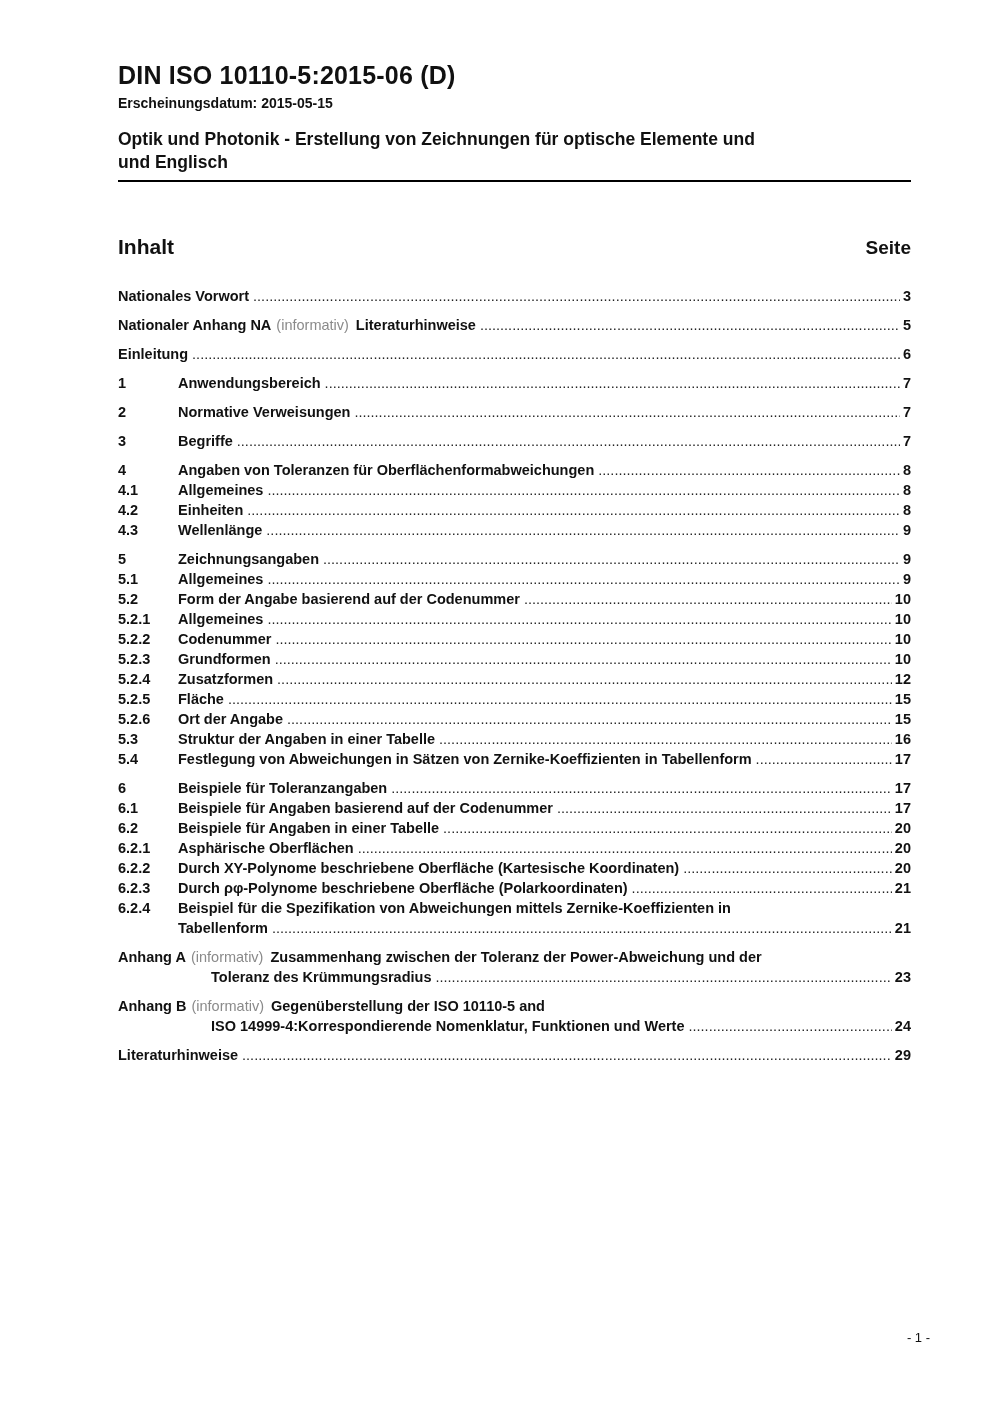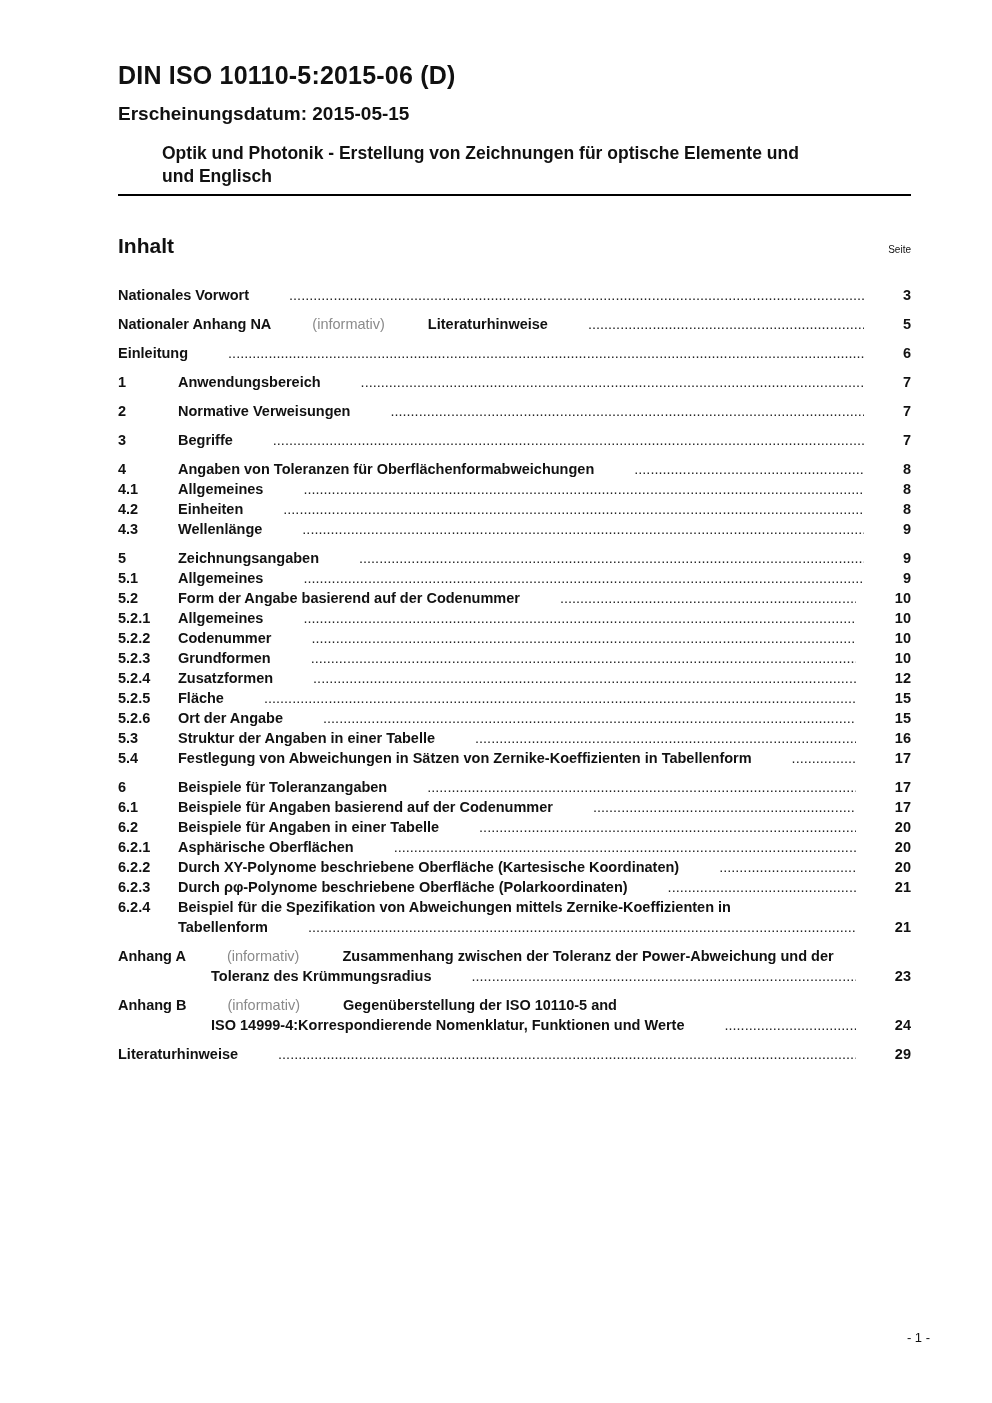--- a/index.html
+++ b/index.html
@@ -11,50 +11,50 @@
   }
   .sheet { position: absolute; inset: 0; background: #ffffff; }
   .content { position: absolute; left: 118px; top: 0; width: 793px; }
 
   .doc-title {
     margin-top: 60px;
     font-size: 25px; font-weight: bold; line-height: 30px;
     letter-spacing: 0.2px;
   }
   .doc-date {
-    margin-top: 13px;
-    font-size: 19px; font-weight: bold;
+    margin-top: 5px;
+    font-size: 14px; font-weight: bold;
   }
   .doc-subtitle {
     margin-top: 17px;
-    font-size: 17.5px; font-weight: bold; line-height: 23px; margin-left: 44px;
+    font-size: 17.5px; font-weight: bold; line-height: 23px;
   }
   .rule {
     margin-top: 6px;
     border-top: 2px solid #000000;
     width: 100%;
   }
 
   .toc-header {
-    margin-top: 38px;
+    margin-top: 53px;
     display: flex; justify-content: space-between; align-items: baseline;
   }
   .toc-heading { font-size: 21px; font-weight: bold; }
-  .toc-seite { font-size: 10px; font-weight: normal; }
+  .toc-seite { font-size: 19px; font-weight: bold; }
 
   .toc-list { margin-top: 27px; }
 
   .toc-entry {
     display: flex;
     font-size: 14.5px; font-weight: bold; line-height: 20px;
   }
   .toc-entry.group-start { margin-top: 9px; }
   .toc-num { flex: none; width: 60px; white-space: nowrap; }
   .toc-body { flex: 1 1 auto; min-width: 0; }
-  .toc-line { display: flex; align-items: baseline; gap: 36px; }
+  .toc-line { display: flex; align-items: baseline; }
   .toc-body.no-num .toc-line2 { margin-left: 93px; }
   .toc-pre { white-space: nowrap; margin-right: 5px; }
   .toc-informativ { font-weight: 400; white-space: nowrap; margin-right: 7px; }
   .toc-title { white-space: nowrap; }
   .toc-dots {
     flex: 1 1 0; min-width: 8px;
     overflow: hidden; white-space: nowrap;
     font-weight: 400; color: #222222;
     margin: 0 3px 0 4px;
   }

